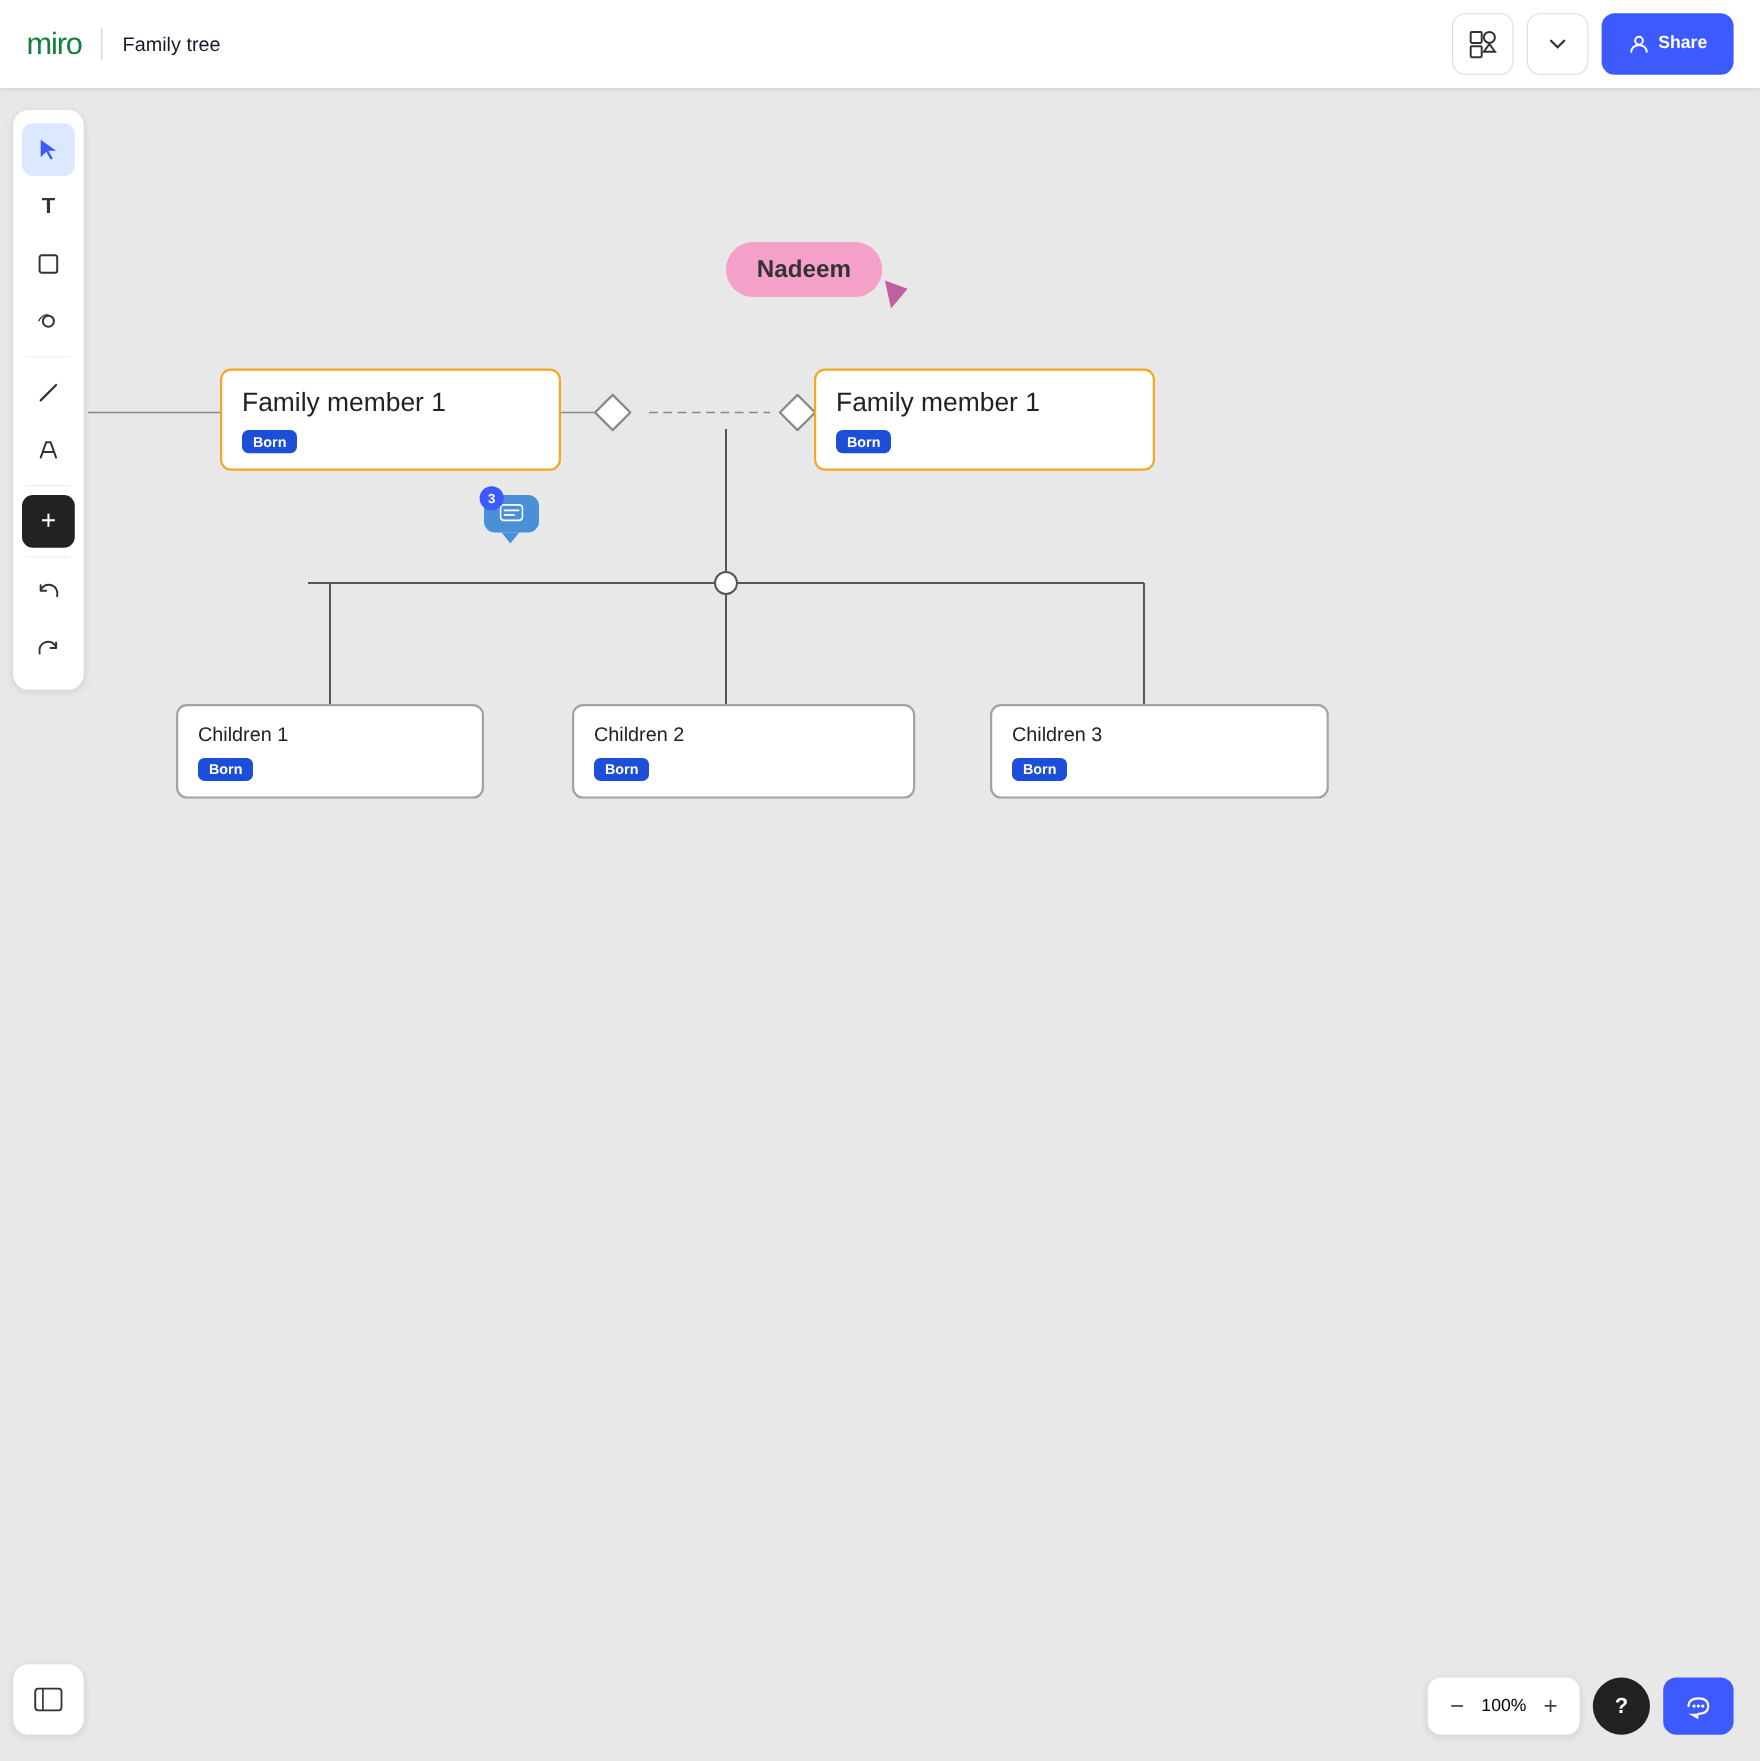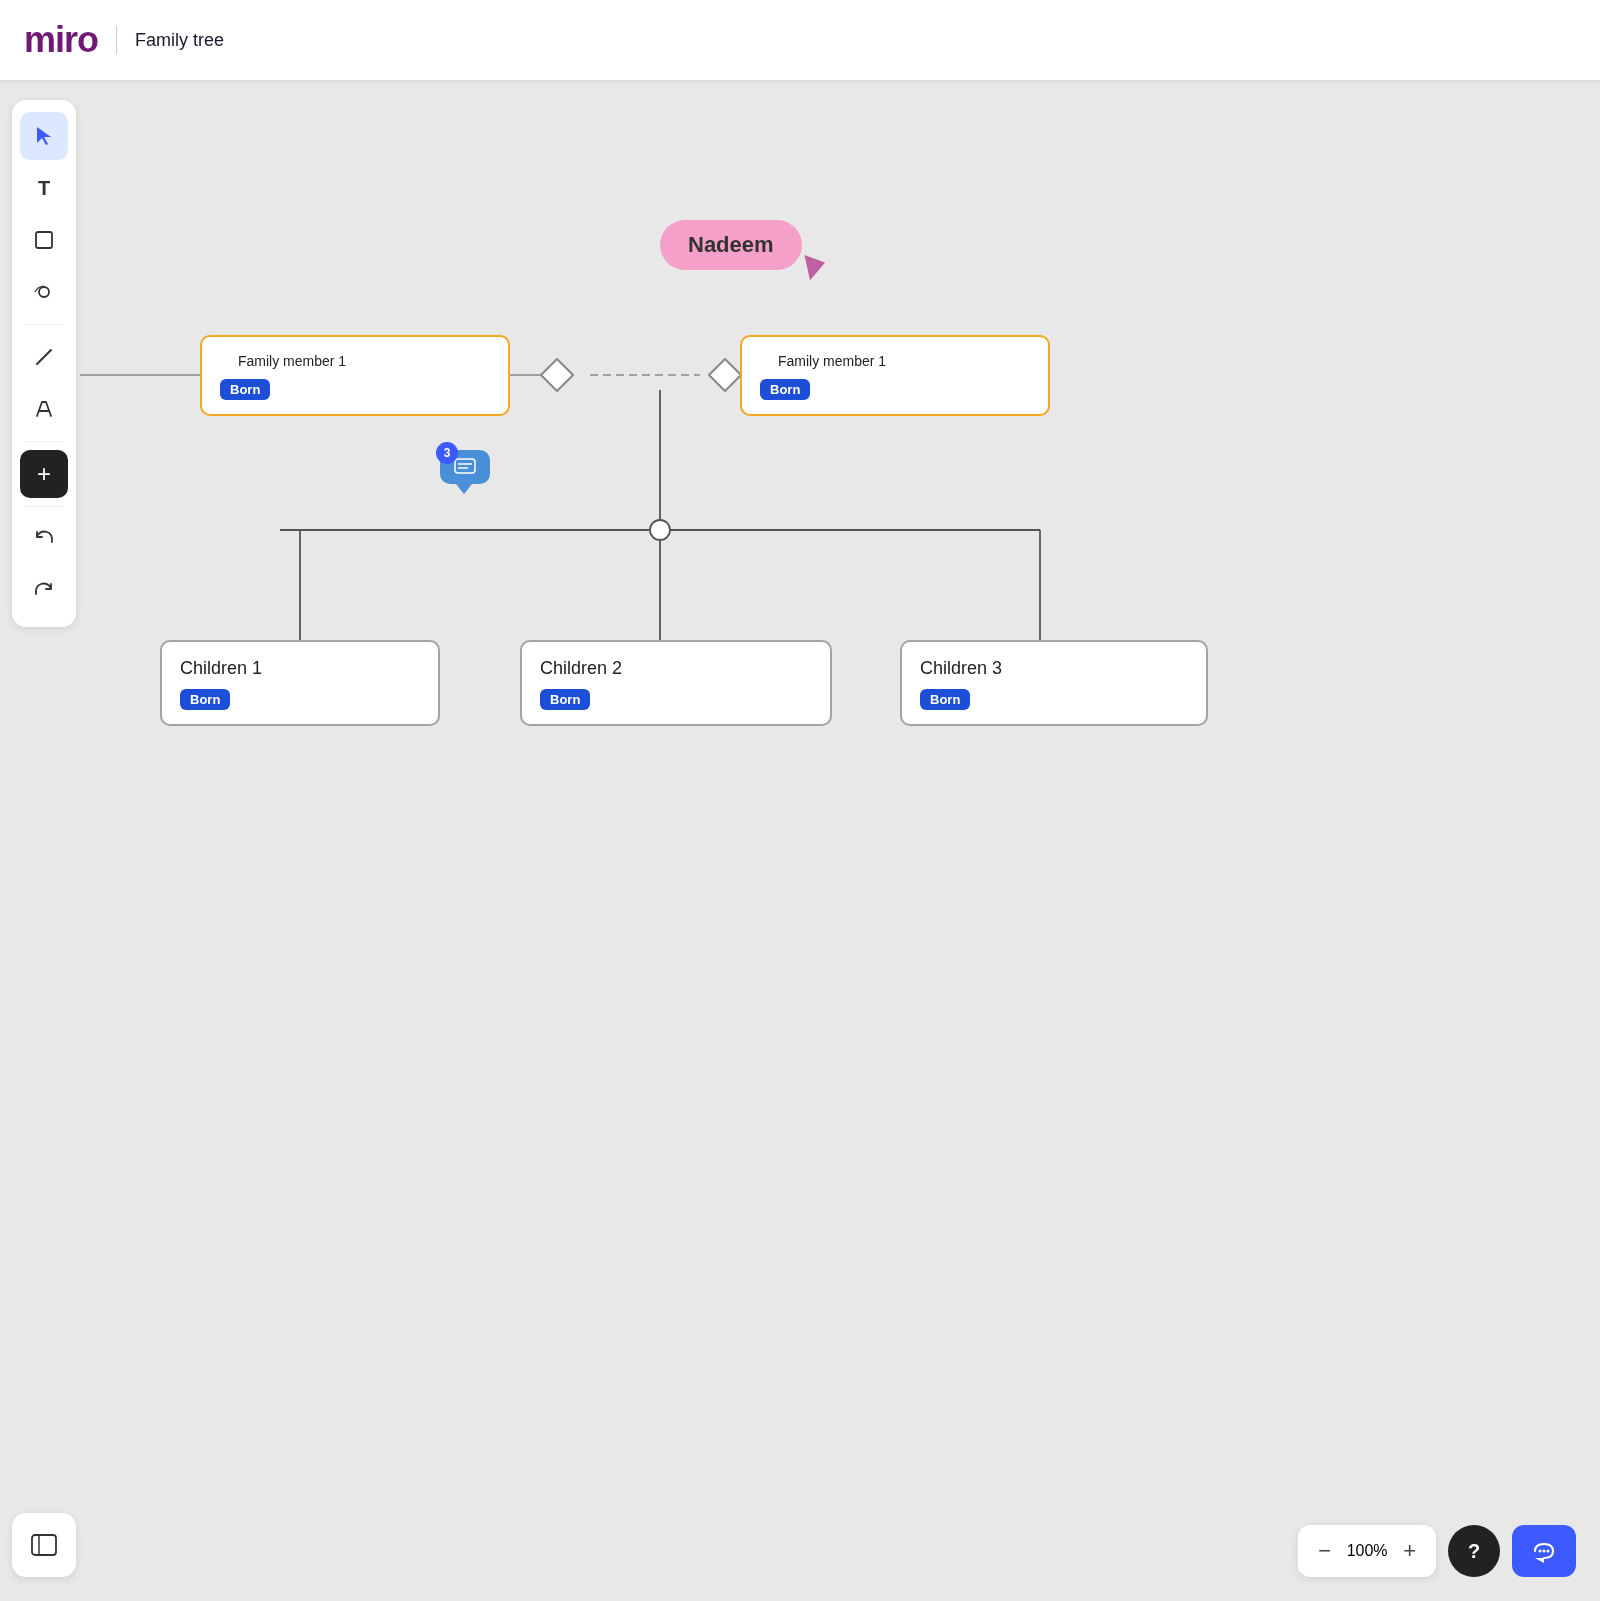--- a/index.html
+++ b/index.html
@@ -23,23 +23,23 @@
       padding: 0 24px;
       z-index: 100;
       box-shadow: 0 1px 4px rgba(0,0,0,0.1);
     }
     #logo-area {
       display: flex;
       align-items: center;
       gap: 12px;
     }
     #miro-logo {
-      font-size: 36px;
-      font-weight: 700;
-      color: #701a75;
+      font-size: 28px;
+      font-weight: 400;
+      color: #15803d;
       letter-spacing: -1px;
     }
     #logo-divider {
       width: 1px;
       height: 28px;
       background: #ccc;
       margin: 0 6px;
     }
     #board-title {
       font-size: 18px;
@@ -238,25 +238,24 @@
     
     .family-box {
       position: absolute;
       background: #fff;
       border: 2px solid #f5a623;
       border-radius: 10px;
       padding: 16px 18px 14px;
       min-width: 260px;
     }
     .family-box-title {
-      font-size: 14px;
+      font-size: 24px;
       color: #222;
       font-weight: 500;
       margin-bottom: 10px;
-      margin-left: 18px;
     }
     .born-badge {
       background: #1d4ed8;
       color: #fff;
       font-size: 13px;
       font-weight: 700;
       padding: 3px 10px;
       border-radius: 6px;
       display: inline-block;
     }
@@ -329,20 +328,42 @@
   </style>
 </head>
 <body>
 
 <div id="header">
   <div id="logo-area">
     <span id="miro-logo">miro</span>
     <div id="logo-divider"></div>
     <span id="board-title">Family tree</span>
   </div>
+  <div id="header-right">
+    <button id="shapes-btn">
+      <svg width="28" height="28" viewBox="0 0 28 28" fill="none">
+        <rect x="3" y="3" width="10" height="10" rx="1" stroke="#333" stroke-width="1.8"></rect>
+        <circle cx="20" cy="8" r="5" stroke="#333" stroke-width="1.8"></circle>
+        <rect x="3" y="16" width="10" height="10" rx="1" stroke="#333" stroke-width="1.8"></rect>
+        <path d="M15 21 L25 21 L20 14 Z" stroke="#333" stroke-width="1.8" fill="none"></path>
+      </svg>
+    </button>
+    <button id="chevron-btn">
+      <svg width="22" height="22" viewBox="0 0 22 22">
+          <path d="M5 8 L11 14 L17 8" stroke="#333" stroke-width="2" fill="none" stroke-linecap="round"></path>
+        </svg>
+    </button>
+    <button id="share-btn">
+      <svg width="20" height="20" viewBox="0 0 20 20" fill="none">
+        <circle cx="10" cy="7" r="3.5" stroke="#fff" stroke-width="1.8"></circle>
+        <path d="M3 17c0-3.3 3.1-6 7-6s7 2.7 7 6" stroke="#fff" stroke-width="1.8" stroke-linecap="round"></path>
+      </svg>
+      <span>Share</span>
+    </button>
+  </div>
 </div>
 
 <div id="sidebar">
   <div class="sidebar-item active">
     <svg width="22" height="22" viewBox="0 0 22 22">
         <path d="M4 2 L4 18 L9 13 L13 20 L15 19 L11 12 L18 12 Z" fill="#3d5afe"></path>
       </svg>
   </div>
   <div class="sidebar-item">
     <span style="font-size:20px;font-weight:700;color:#333;">T</span>

